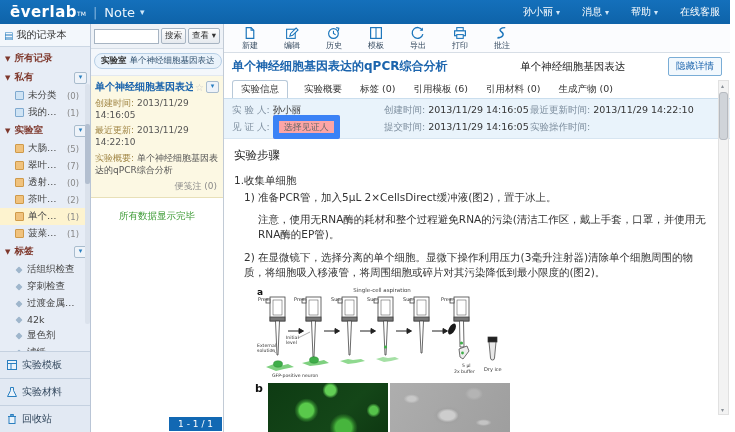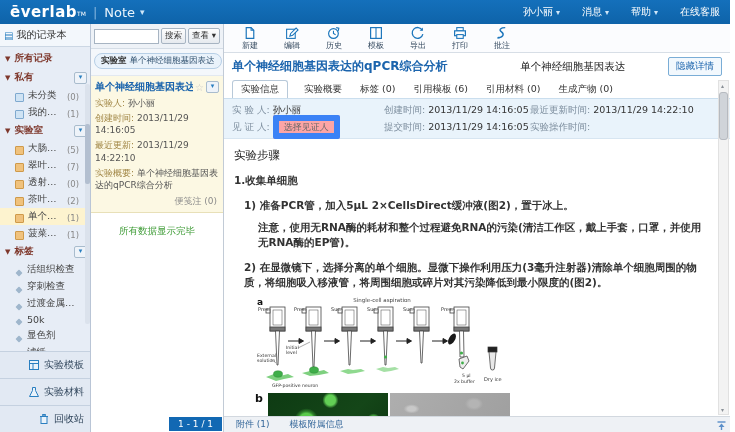--- a/index.html
+++ b/index.html
@@ -20,30 +20,30 @@
   .cols{flex:1;display:flex;min-height:0;}
 
   
   .sidebar{width:90px;flex:0 0 90px;background:#e7edf6;border-right:1px solid #b9c5d6;display:flex;flex-direction:column;font-size:9.5px;position:relative;}
   .sb-head{background:#f3f7fc;border-bottom:1px solid #ccd7e4;color:#333;padding:4px 4px;display:flex;align-items:center;gap:3px;font-size:10px;}
   .sb-head .nb{color:#2a7fc0;font-size:10px;}
   .tree{flex:1;overflow:hidden;padding-top:2px;}
   .sec{display:flex;align-items:center;padding:3px 3px 3px 5px;color:#7e372b;font-weight:bold;}
   .tri{font-size:7px;color:#7e372b;margin-right:4px;}
   .sec .dd{margin-left:auto;width:11px;height:10px;border:1px solid #a9bccd;background:#eef3f9;color:#2a7fc0;font-size:7px;line-height:9px;text-align:center;border-radius:2px;}
-  .item{display:flex;align-items:flex-end;padding:2px 11px 2px 15px;color:#444;cursor:pointer;}
+  .item{display:flex;align-items:center;padding:2px 11px 2px 15px;color:#444;cursor:pointer;}
   .item.sel{background:#fdf3cf;}
   .sq{width:7px;height:7px;border-radius:1px;margin-right:4px;flex:0 0 auto;}
   .sq.priv{background:#cfe3f4;border:1px solid #7fa9cf;}
   .sq.lab{background:#f0c27d;border:1px solid #cf9a4a;}
   .tagic{width:6px;height:6px;background:#9fb6cc;border-radius:1px;transform:rotate(45deg) scale(.85);margin:0 5px 0 1px;flex:0 0 auto;}
   .ilabel{flex:1;white-space:nowrap;overflow:hidden;text-overflow:ellipsis;}
   .count{color:#888;margin-left:2px;font-size:8.5px;}
   .sb-bottom{flex:0 0 auto;}
-  .sb-bot-item{display:flex;align-items:center;gap:4px;padding:6px 6px;background:#e2e9f3;border-top:1px solid #c5d1e0;color:#33485e;font-size:10px;cursor:pointer;justify-content:flex-end;}
+  .sb-bot-item{display:flex;align-items:center;gap:4px;padding:6px 6px;background:#e2e9f3;border-top:1px solid #c5d1e0;color:#33485e;font-size:10px;cursor:pointer;}
   .sb-bot-item svg{flex:0 0 auto;}
   .side-scroll{position:absolute;right:0;top:60px;width:5px;height:240px;background:#dbe2ec;border-radius:2px;}
   .side-thumb{position:absolute;top:40px;width:5px;height:60px;background:#b3bfd0;border-radius:2px;}
 
   
   .middle{width:132px;flex:0 0 132px;border-right:1px solid #c2cbd6;background:#fff;display:flex;flex-direction:column;font-size:9.5px;position:relative;}
   .search-row{background:#eef2f7;border-bottom:1px solid #d5dde6;padding:4px 3px;display:flex;gap:2px;align-items:center;}
   .search-input{flex:1;min-width:0;height:13px;border:1px solid #a7b4c2;font-size:9px;padding:0 2px;}
   .btn-s{font-size:8.5px;padding:1px 3px;background:linear-gradient(#fdfdfd,#e6eaef);border:1px solid #a7b4c2;border-radius:2px;color:#333;white-space:nowrap;cursor:pointer;}
   .chip-row{padding:4px 3px;background:#f4f7fb;border-bottom:1px solid #e2e8f0;}
@@ -71,21 +71,21 @@
   .btn-hide{border:1px solid #7aadd6;background:#f2f8fd;color:#1b64ad;font-size:9.5px;padding:2px 7px;border-radius:2px;cursor:pointer;white-space:nowrap;}
   .tabs{display:flex;gap:14px;align-items:flex-end;padding:2px 8px 0 8px;font-size:9.5px;color:#333;}
   .tab{padding:2px 2px;cursor:pointer;white-space:nowrap;}
   .tab.active{border:1px solid #b8c9d9;border-bottom:1px solid #e9f3fb;background:#fff;border-radius:3px 3px 0 0;padding:2px 8px;margin-bottom:-1px;}
   .info-panel{background:#e9f3fb;border-top:1px solid #cadeee;border-bottom:1px solid #d7e5f1;padding:2px 8px;display:grid;grid-template-columns:152px 146px auto;font-size:9.5px;line-height:17px;}
   .ip-label{color:#7e8f9f;}
   .ip-val{color:#333;}
   .btn-witness{border:6px solid #3b82f6;background:#fca5a5;color:#666;font-size:9px;padding:1px 5px;border-radius:2px;cursor:pointer;}
   .content-body{flex:1;min-height:0;overflow:hidden;padding:6px 24px 4px 10px;font-size:10.5px;color:#333;line-height:1.4;position:relative;}
   .sec-title{font-size:11.5px;color:#222;margin:2px 0 10px 0;}
-  .pstep{margin:10px 0 2px 0;font-weight:bold;}
+  .pstep{margin:2px 0 2px 0;}
   .ind1{margin-left:10px;}
   .ind2{margin-left:24px;margin-top:8px;margin-bottom:8px;}
   .figure-a{margin:6px 0 2px 22px;width:252px;position:relative;}
   .figure-b{margin:2px 0 0 34px;display:grid;grid-template-columns:120px 120px;grid-auto-rows:72px;gap:2px;position:relative;}
   .blabel{position:absolute;left:-13px;top:-2px;font-weight:bold;font-size:11px;color:#111;}
   .panel{position:relative;overflow:hidden;}
   .panel.green{background:
       radial-gradient(circle at 32% 38%, #59c94b 0 7px, rgba(70,180,60,.55) 9px, transparent 12px),
       radial-gradient(circle at 52% 10%, #62cf55 0 5px, transparent 8px),
       radial-gradient(circle at 63% 62%, #47b53d 0 8px, rgba(60,160,50,.5) 11px, transparent 14px),
@@ -198,21 +198,21 @@
         <div class="item">
             <span class="tagic"></span>
             <span class="ilabel">穿刺检查</span>
           </div>
         <div class="item">
             <span class="tagic"></span>
             <span class="ilabel">过渡金属配...</span>
           </div>
         <div class="item">
             <span class="tagic"></span>
-            <span class="ilabel">50k</span>
+            <span class="ilabel">42k</span>
           </div>
         <div class="item">
             <span class="tagic"></span>
             <span class="ilabel">显色剂</span>
           </div>
         <div class="item">
             <span class="tagic"></span>
             <span class="ilabel">滤纸</span>
           </div>
       </div>
@@ -253,21 +253,20 @@
       </div>
       <div class="chip-row">
         <span class="chip"><b>实验室</b><span>单个神经细胞基因表达</span></span>
       </div>
       <div class="card">
         <div class="card-title-row">
           <span class="card-title">单个神经细胞基因表达...</span>
           <span class="star">☆</span>
           <span class="mini-dd">▾</span>
         </div>
-        <div class="fline"><span class="flabel">实验人:</span> <span>孙小丽</span></div>
         <div class="fline"><span class="flabel">创建时间:</span> <span>2013/11/29 14:16:05</span></div>
         <div class="fline"><span class="flabel">最近更新:</span> <span>2013/11/29 14:22:10</span></div>
         <div class="fline"><span class="flabel">实验概要:</span> <span>单个神经细胞基因表达的qPCR综合分析</span></div>
         <div class="note-row">便笺注 (0)</div>
       </div>
       <div class="status-green">所有数据显示完毕</div>
       <div class="pager">1 - 1 / 1</div>
     </section>
 
     <main class="main">
@@ -466,31 +465,20 @@
         <div class="figure-b">
           <span class="blabel">b</span>
           <div class="panel green">
             
           </div>
           <div class="panel gray1"></div>
 
         </div>
       </div>
 
-      <div class="bottom-bar">
-        <span class="bb-link">附件 (1)</span>
-        <span class="bb-link">模板附属信息</span>
-        <span class="back-top" style="margin-left:auto;">
-          <svg width="11" height="11" viewBox="0 0 11 11">
-              <line x1="1.5" y1="2" x2="9.5" y2="2" stroke="#5b8fc9" stroke-width="1.4"></line>
-              <polygon points="5.5,3.5 8.5,7 2.5,7" fill="#5b8fc9"></polygon>
-              <line x1="5.5" y1="6.5" x2="5.5" y2="10" stroke="#5b8fc9" stroke-width="1.4"></line>
-            </svg>
-        </span>
-      </div>
 
       <div class="vscroll">
         <span class="varr" style="top:1px;">▴</span>
         <div class="vthumb"></div>
         <span class="varr" style="bottom:1px;">▾</span>
       </div>
     </main>
 
   </div>
 </div>

